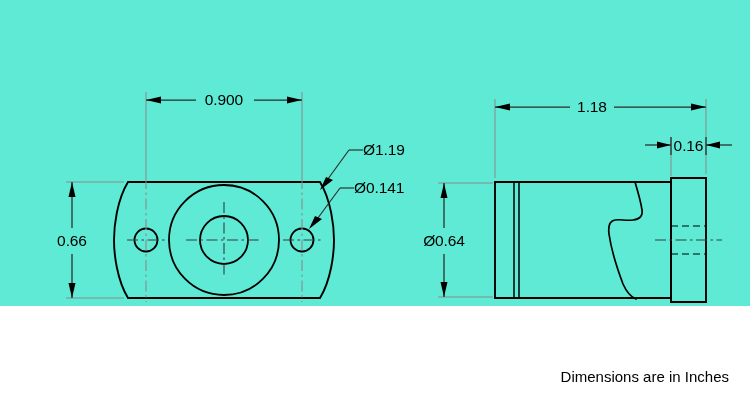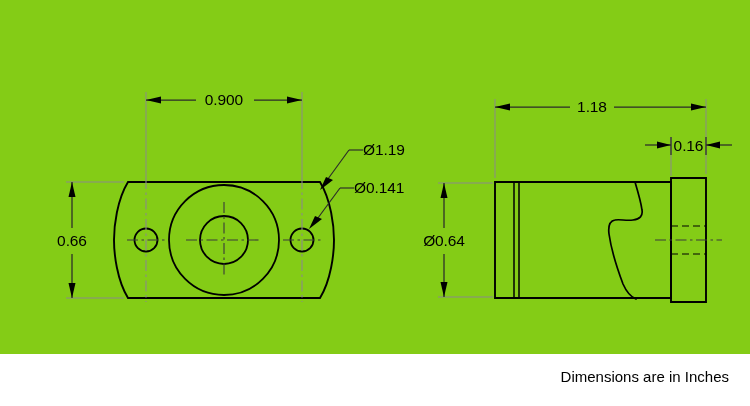--- a/index.html
+++ b/index.html
@@ -9,22 +9,22 @@
   }
   body {
     width: 750px;
     height: 406px;
     font-family: "Liberation Sans", sans-serif;
     overflow: hidden;
   }
   #drawing-root {
     position: relative;
     width: 750px;
-    height: 354px;
-    background: #84cc16;
+    height: 306px;
+    background: #5eead4;
   }
   svg.sheet {
     display: block;
     width: 750px;
     height: 406px;
   }
   .outline {
     fill: none;
     stroke: #000000;
     stroke-width: 1.9;

